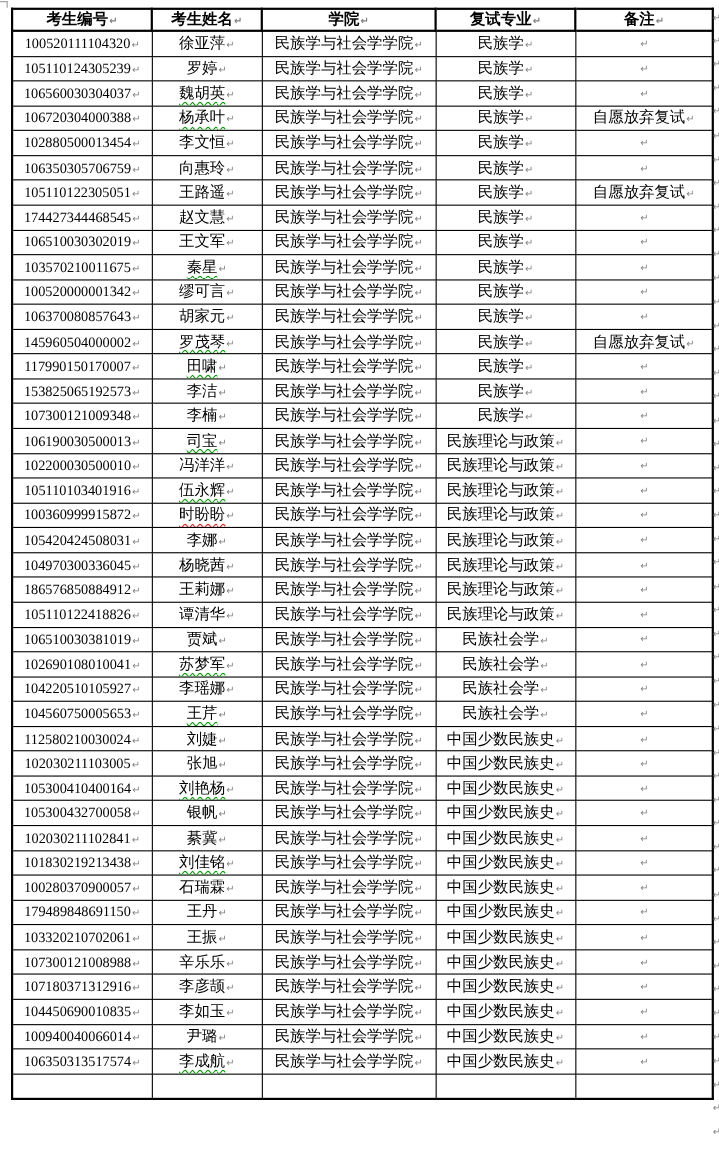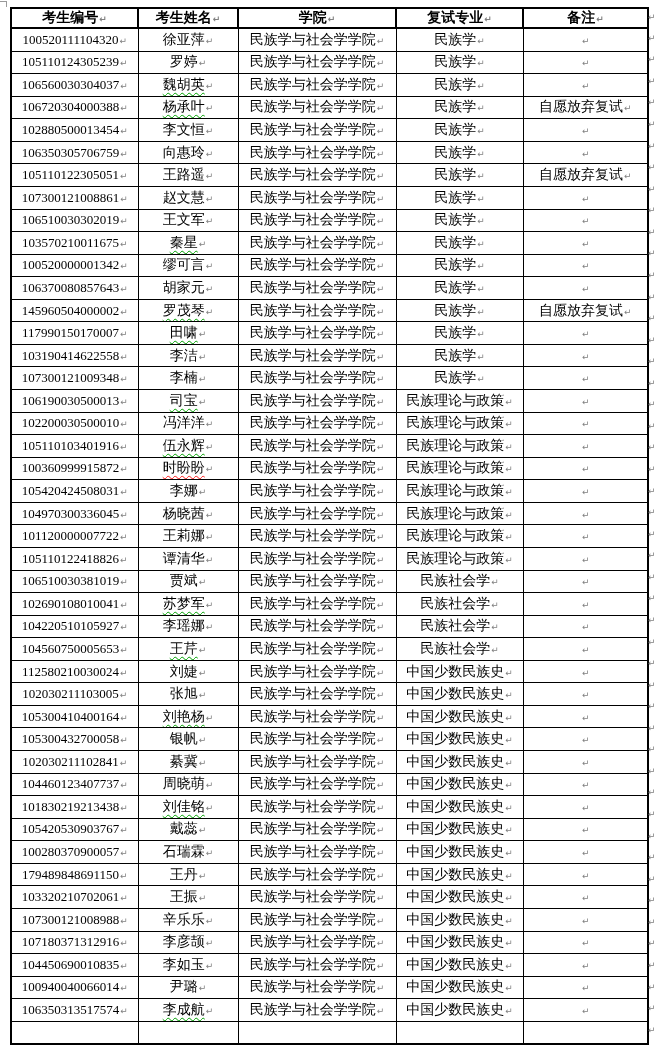--- a/index.html
+++ b/index.html
@@ -90,21 +90,21 @@
       <td class="c-remark"><span class="txt"></span><span class="mark">↵</span></td>
     </tr>
         <tr>
       <td class="c-id"><span class="txt">105110122305051</span><span class="mark">↵</span></td>
       <td class="c-name"><span class="txt name">王路遥</span><span class="mark">↵</span></td>
       <td class="c-college"><span class="txt">民族学与社会学学院</span><span class="mark">↵</span></td>
       <td class="c-major"><span class="txt">民族学</span><span class="mark">↵</span></td>
       <td class="c-remark"><span class="txt">自愿放弃复试</span><span class="mark">↵</span></td>
     </tr>
         <tr>
-      <td class="c-id"><span class="txt">107300121008861</span><span class="mark">↵</span></td>
+      <td class="c-id"><span class="txt">174427344468545</span><span class="mark">↵</span></td>
       <td class="c-name"><span class="txt name">赵文慧</span><span class="mark">↵</span></td>
       <td class="c-college"><span class="txt">民族学与社会学学院</span><span class="mark">↵</span></td>
       <td class="c-major"><span class="txt">民族学</span><span class="mark">↵</span></td>
       <td class="c-remark"><span class="txt"></span><span class="mark">↵</span></td>
     </tr>
         <tr>
       <td class="c-id"><span class="txt">106510030302019</span><span class="mark">↵</span></td>
       <td class="c-name"><span class="txt name">王文军</span><span class="mark">↵</span></td>
       <td class="c-college"><span class="txt">民族学与社会学学院</span><span class="mark">↵</span></td>
       <td class="c-major"><span class="txt">民族学</span><span class="mark">↵</span></td>
@@ -139,21 +139,21 @@
       <td class="c-remark"><span class="txt">自愿放弃复试</span><span class="mark">↵</span></td>
     </tr>
         <tr>
       <td class="c-id"><span class="txt">117990150170007</span><span class="mark">↵</span></td>
       <td class="c-name"><span class="txt name sq-green">田啸</span><span class="mark">↵</span></td>
       <td class="c-college"><span class="txt">民族学与社会学学院</span><span class="mark">↵</span></td>
       <td class="c-major"><span class="txt">民族学</span><span class="mark">↵</span></td>
       <td class="c-remark"><span class="txt"></span><span class="mark">↵</span></td>
     </tr>
         <tr>
-      <td class="c-id"><span class="txt">103190414622558</span><span class="mark">↵</span></td>
+      <td class="c-id"><span class="txt">153825065192573</span><span class="mark">↵</span></td>
       <td class="c-name"><span class="txt name">李洁</span><span class="mark">↵</span></td>
       <td class="c-college"><span class="txt">民族学与社会学学院</span><span class="mark">↵</span></td>
       <td class="c-major"><span class="txt">民族学</span><span class="mark">↵</span></td>
       <td class="c-remark"><span class="txt"></span><span class="mark">↵</span></td>
     </tr>
         <tr>
       <td class="c-id"><span class="txt">107300121009348</span><span class="mark">↵</span></td>
       <td class="c-name"><span class="txt name">李楠</span><span class="mark">↵</span></td>
       <td class="c-college"><span class="txt">民族学与社会学学院</span><span class="mark">↵</span></td>
       <td class="c-major"><span class="txt">民族学</span><span class="mark">↵</span></td>
@@ -195,21 +195,21 @@
       <td class="c-remark"><span class="txt"></span><span class="mark">↵</span></td>
     </tr>
         <tr>
       <td class="c-id"><span class="txt">104970300336045</span><span class="mark">↵</span></td>
       <td class="c-name"><span class="txt name">杨晓茜</span><span class="mark">↵</span></td>
       <td class="c-college"><span class="txt">民族学与社会学学院</span><span class="mark">↵</span></td>
       <td class="c-major"><span class="txt">民族理论与政策</span><span class="mark">↵</span></td>
       <td class="c-remark"><span class="txt"></span><span class="mark">↵</span></td>
     </tr>
         <tr>
-      <td class="c-id"><span class="txt">101120000007722</span><span class="mark">↵</span></td>
+      <td class="c-id"><span class="txt">186576850884912</span><span class="mark">↵</span></td>
       <td class="c-name"><span class="txt name">王莉娜</span><span class="mark">↵</span></td>
       <td class="c-college"><span class="txt">民族学与社会学学院</span><span class="mark">↵</span></td>
       <td class="c-major"><span class="txt">民族理论与政策</span><span class="mark">↵</span></td>
       <td class="c-remark"><span class="txt"></span><span class="mark">↵</span></td>
     </tr>
         <tr>
       <td class="c-id"><span class="txt">105110122418826</span><span class="mark">↵</span></td>
       <td class="c-name"><span class="txt name">谭清华</span><span class="mark">↵</span></td>
       <td class="c-college"><span class="txt">民族学与社会学学院</span><span class="mark">↵</span></td>
       <td class="c-major"><span class="txt">民族理论与政策</span><span class="mark">↵</span></td>
@@ -272,36 +272,22 @@
       <td class="c-remark"><span class="txt"></span><span class="mark">↵</span></td>
     </tr>
         <tr>
       <td class="c-id"><span class="txt">102030211102841</span><span class="mark">↵</span></td>
       <td class="c-name"><span class="txt name">綦冀</span><span class="mark">↵</span></td>
       <td class="c-college"><span class="txt">民族学与社会学学院</span><span class="mark">↵</span></td>
       <td class="c-major"><span class="txt">中国少数民族史</span><span class="mark">↵</span></td>
       <td class="c-remark"><span class="txt"></span><span class="mark">↵</span></td>
     </tr>
         <tr>
-      <td class="c-id"><span class="txt">104460123407737</span><span class="mark">↵</span></td>
-      <td class="c-name"><span class="txt name">周晓萌</span><span class="mark">↵</span></td>
-      <td class="c-college"><span class="txt">民族学与社会学学院</span><span class="mark">↵</span></td>
-      <td class="c-major"><span class="txt">中国少数民族史</span><span class="mark">↵</span></td>
-      <td class="c-remark"><span class="txt"></span><span class="mark">↵</span></td>
-    </tr>
-        <tr>
       <td class="c-id"><span class="txt">101830219213438</span><span class="mark">↵</span></td>
       <td class="c-name"><span class="txt name sq-green">刘佳铭</span><span class="mark">↵</span></td>
-      <td class="c-college"><span class="txt">民族学与社会学学院</span><span class="mark">↵</span></td>
-      <td class="c-major"><span class="txt">中国少数民族史</span><span class="mark">↵</span></td>
-      <td class="c-remark"><span class="txt"></span><span class="mark">↵</span></td>
-    </tr>
-        <tr>
-      <td class="c-id"><span class="txt">105420530903767</span><span class="mark">↵</span></td>
-      <td class="c-name"><span class="txt name">戴蕊</span><span class="mark">↵</span></td>
       <td class="c-college"><span class="txt">民族学与社会学学院</span><span class="mark">↵</span></td>
       <td class="c-major"><span class="txt">中国少数民族史</span><span class="mark">↵</span></td>
       <td class="c-remark"><span class="txt"></span><span class="mark">↵</span></td>
     </tr>
         <tr>
       <td class="c-id"><span class="txt">100280370900057</span><span class="mark">↵</span></td>
       <td class="c-name"><span class="txt name">石瑞霖</span><span class="mark">↵</span></td>
       <td class="c-college"><span class="txt">民族学与社会学学院</span><span class="mark">↵</span></td>
       <td class="c-major"><span class="txt">中国少数民族史</span><span class="mark">↵</span></td>
       <td class="c-remark"><span class="txt"></span><span class="mark">↵</span></td>

